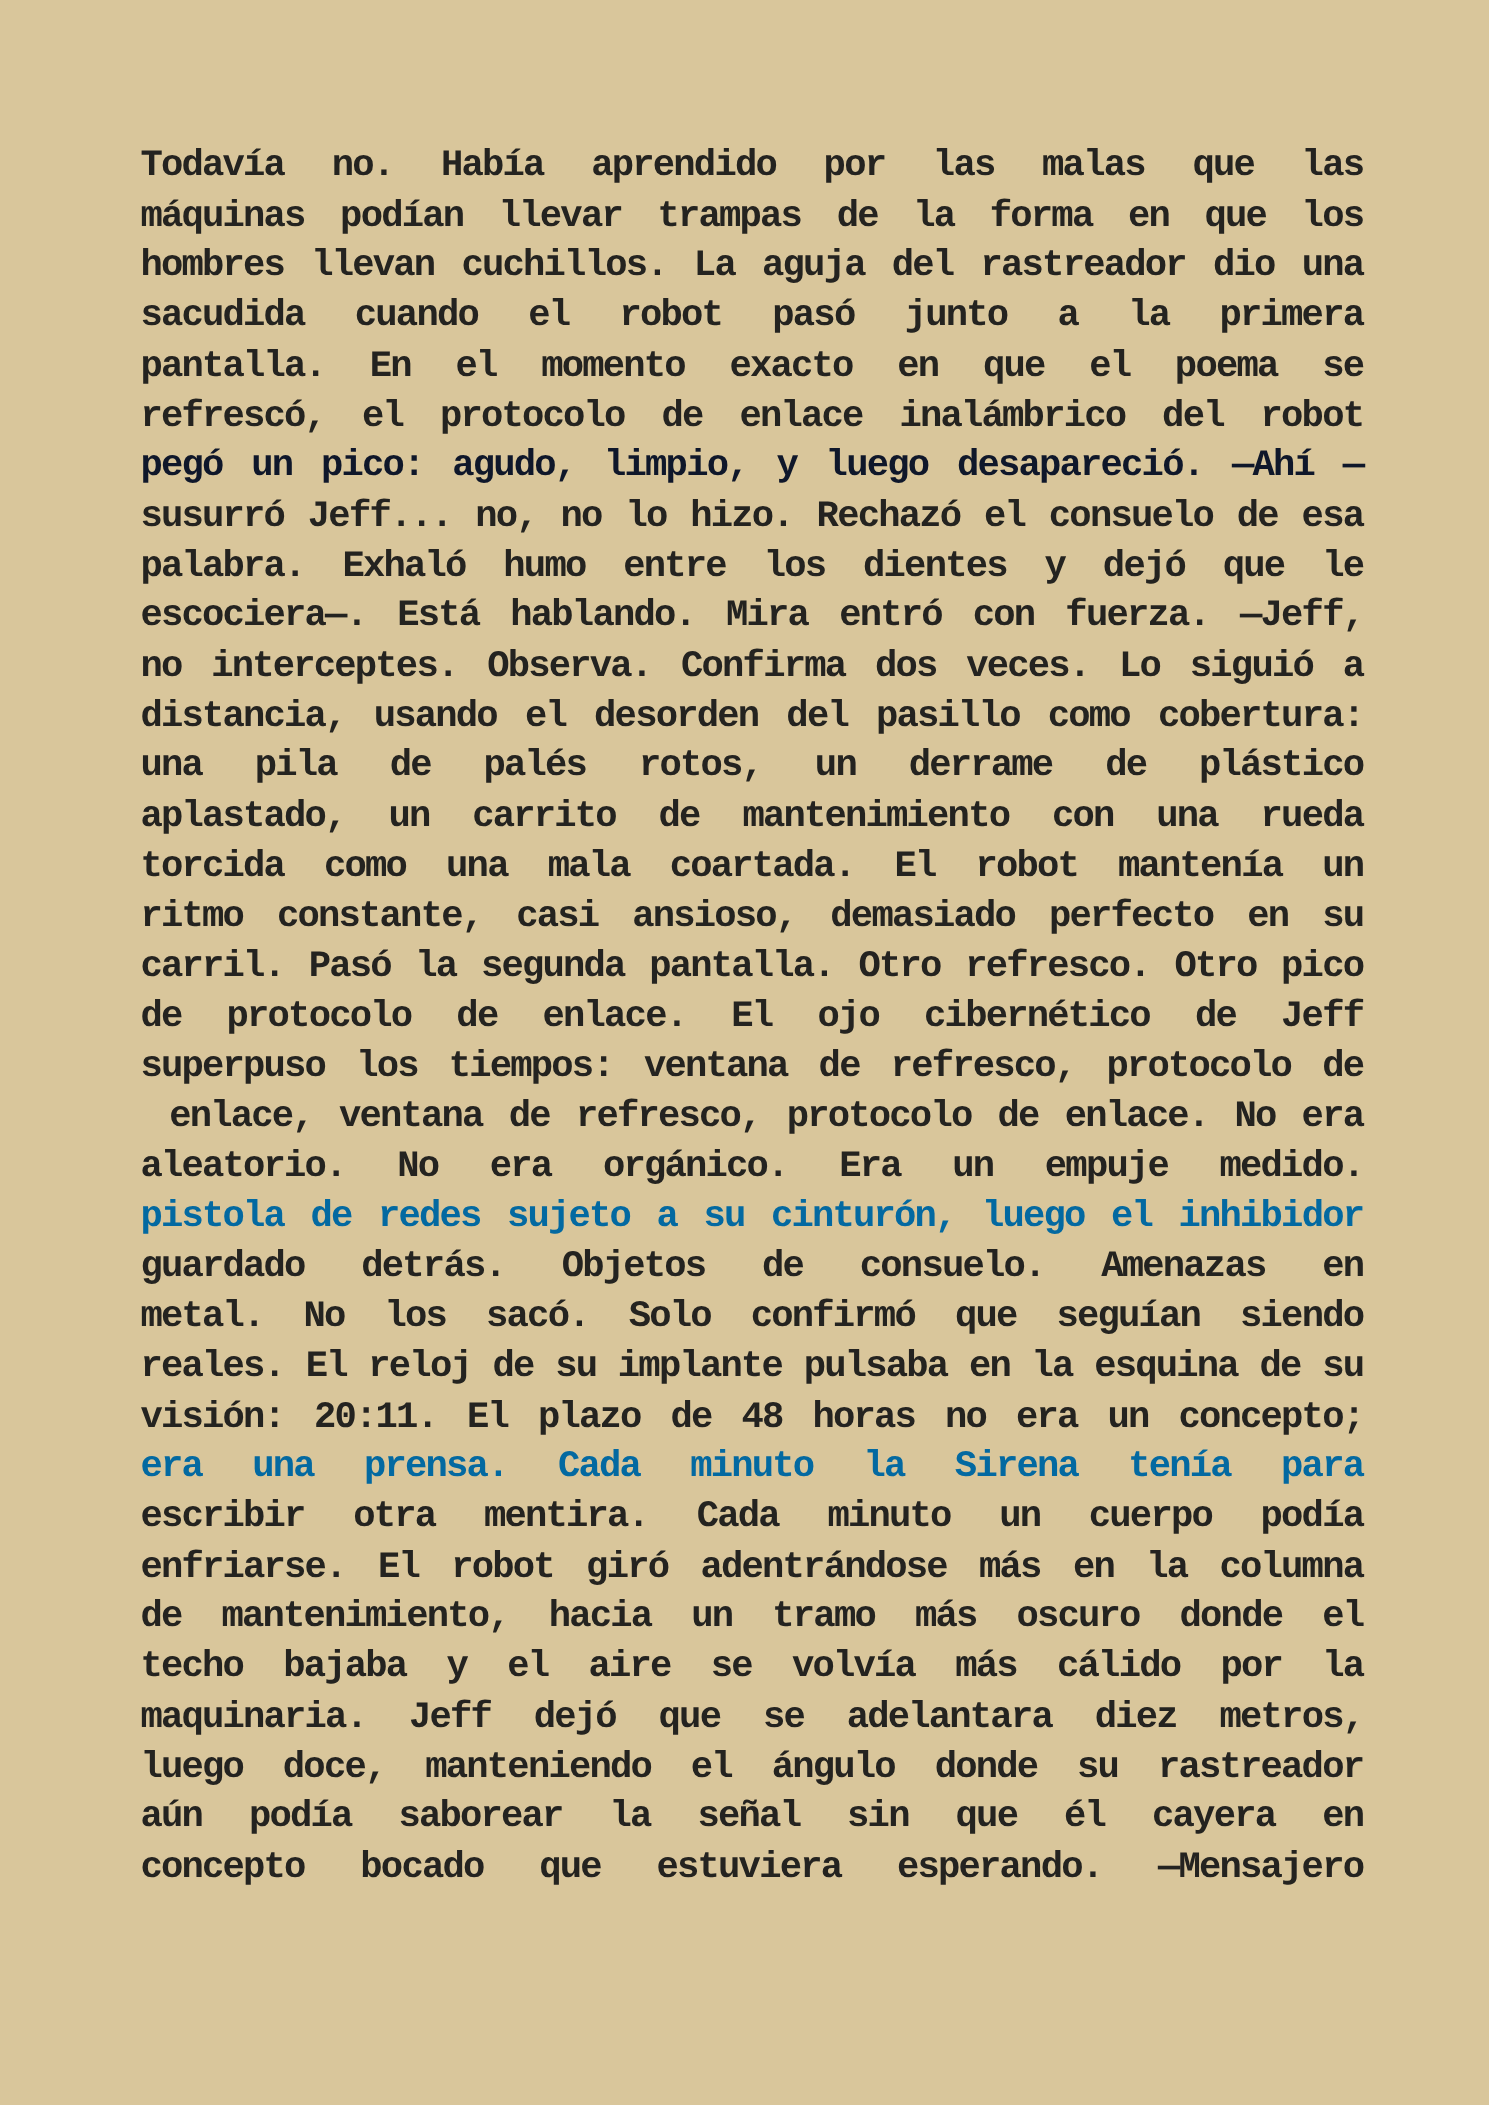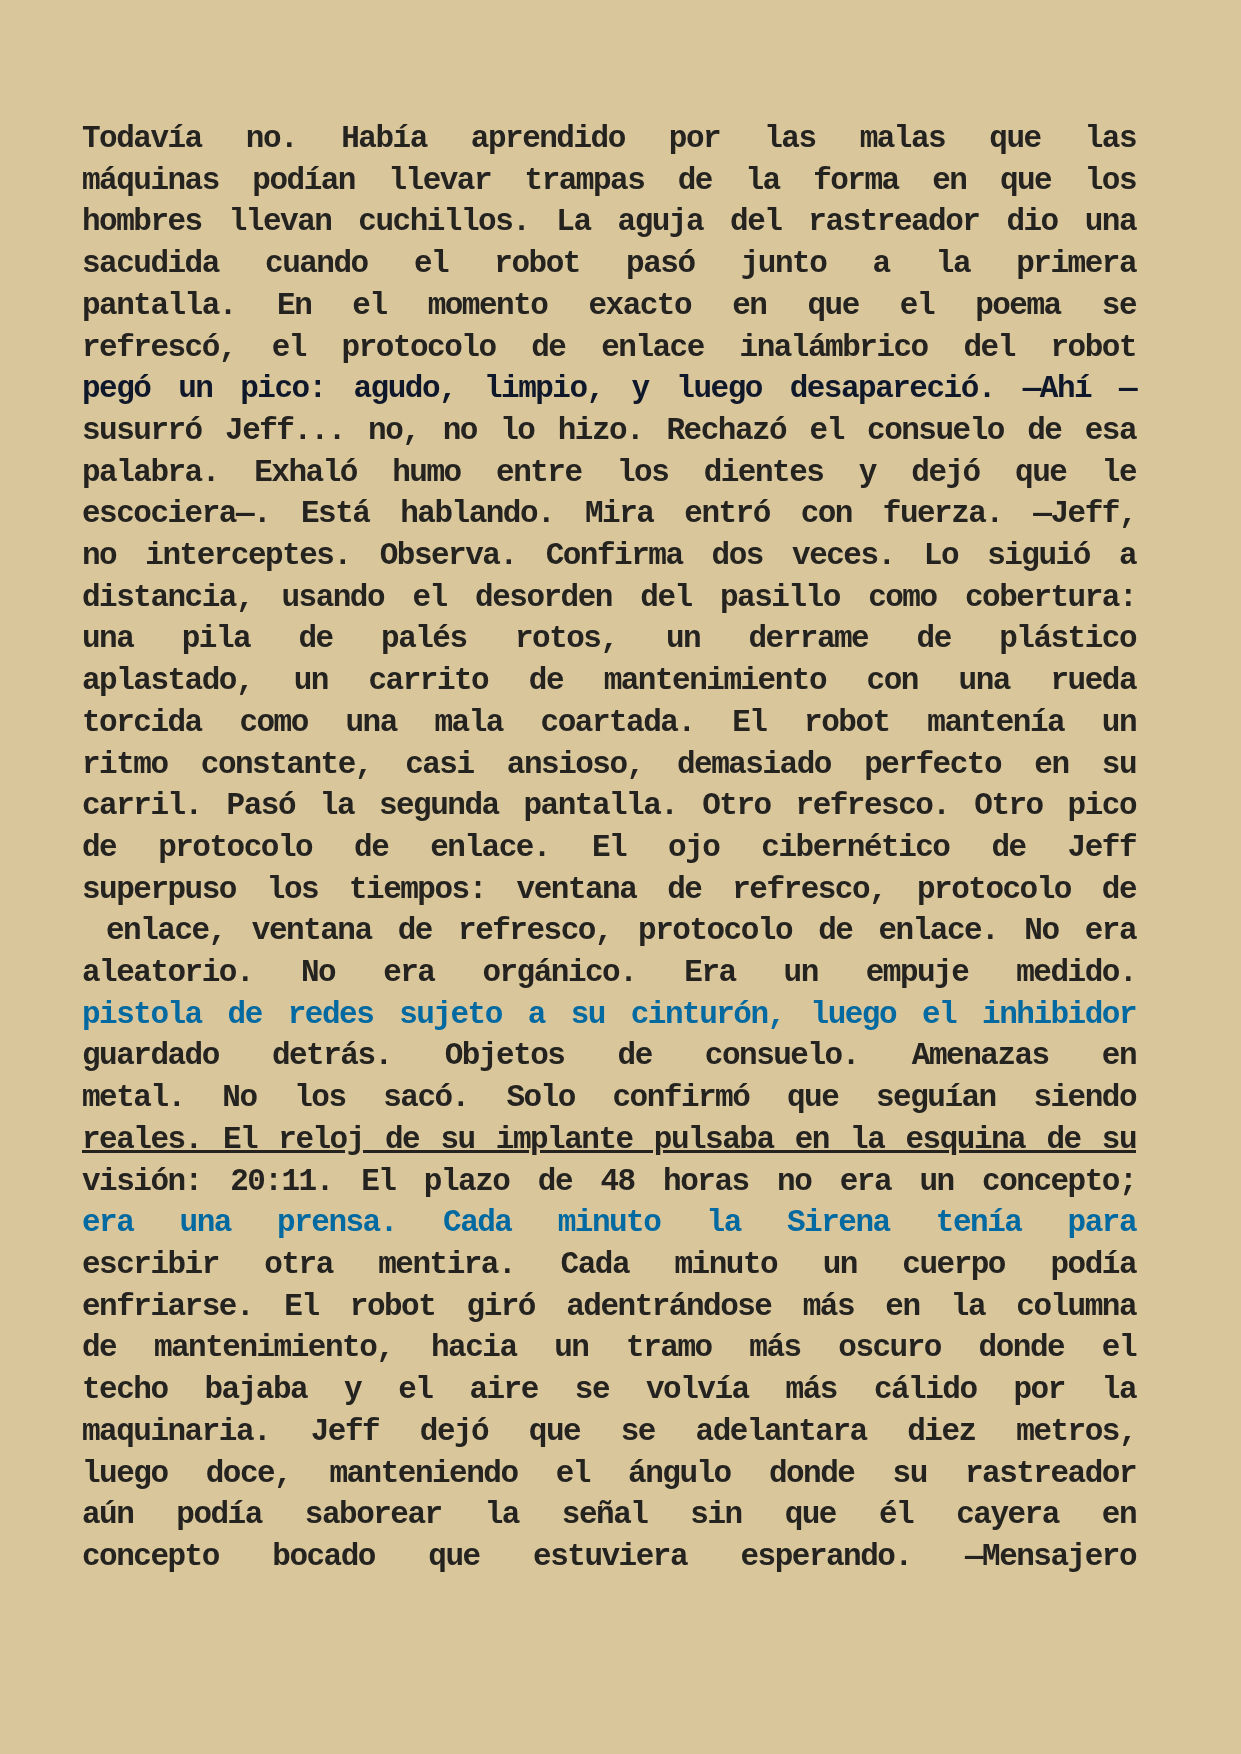--- a/index.html
+++ b/index.html
@@ -9,21 +9,21 @@
   body {
     width: 1241px;
     height: 1754px;
     background: #d9c69b; 
     overflow: hidden;
   }
   .page {
     box-sizing: border-box;
     width: 1241px;
     height: 1294px;
-    padding: 118px 105px 0 82px;
+    padding: 118px 105px 0 117px;
   }
   .text-block {
     width: 100%;
   }
   .text-line {
     font-family: "Liberation Mono", "DejaVu Sans Mono", monospace;
     font-weight: 700;
     font-size: 31px;
     line-height: 41.7px;
     letter-spacing: -1.5px;
@@ -55,21 +55,21 @@
       <div class="text-line" style="color: rgb(36, 35, 32);">torcida como una mala coartada. El robot mantenía un</div>
       <div class="text-line" style="color: rgb(36, 35, 32);">ritmo constante, casi ansioso, demasiado perfecto en su</div>
       <div class="text-line" style="color: rgb(36, 35, 32);">carril. Pasó la segunda pantalla. Otro refresco. Otro pico</div>
       <div class="text-line" style="color: rgb(36, 35, 32);">de protocolo de enlace. El ojo cibernético de Jeff</div>
       <div class="text-line" style="color: rgb(36, 35, 32);">superpuso los tiempos: ventana de refresco, protocolo de</div>
       <div class="text-line" style="color: rgb(36, 35, 32); margin-left: 24px;">enlace, ventana de refresco, protocolo de enlace. No era</div>
       <div class="text-line" style="color: rgb(36, 35, 32);">aleatorio. No era orgánico. Era un empuje medido.</div>
       <div class="text-line" style="color: #0369a1;">pistola de redes sujeto a su cinturón, luego el inhibidor</div>
       <div class="text-line" style="color: rgb(36, 35, 32);">guardado detrás. Objetos de consuelo. Amenazas en</div>
       <div class="text-line" style="color: rgb(36, 35, 32);">metal. No los sacó. Solo confirmó que seguían siendo</div>
-      <div class="text-line" style="color: rgb(36, 35, 32); text-decoration: underline;">reales. El reloj de su implante pulsaba en la esquina de su</div>
+      <div class="text-line" style="color: rgb(36, 35, 32);">reales. El reloj de su implante pulsaba en la esquina de su</div>
       <div class="text-line" style="color: rgb(36, 35, 32);">visión: 20:11. El plazo de 48 horas no era un concepto;</div>
       <div class="text-line" style="color: #0369a1;">era una prensa. Cada minuto la Sirena tenía para</div>
       <div class="text-line" style="color: rgb(36, 35, 32);">escribir otra mentira. Cada minuto un cuerpo podía</div>
       <div class="text-line" style="color: rgb(36, 35, 32);">enfriarse. El robot giró adentrándose más en la columna</div>
       <div class="text-line" style="color: rgb(36, 35, 32);">de mantenimiento, hacia un tramo más oscuro donde el</div>
       <div class="text-line" style="color: rgb(36, 35, 32);">techo bajaba y el aire se volvía más cálido por la</div>
       <div class="text-line" style="color: rgb(36, 35, 32);">maquinaria. Jeff dejó que se adelantara diez metros,</div>
       <div class="text-line" style="color: rgb(36, 35, 32);">luego doce, manteniendo el ángulo donde su rastreador</div>
       <div class="text-line" style="color: rgb(36, 35, 32);">aún podía saborear la señal sin que él cayera en</div>
       <div class="text-line" style="color: rgb(36, 35, 32);">concepto bocado que estuviera esperando. —Mensajero</div>

